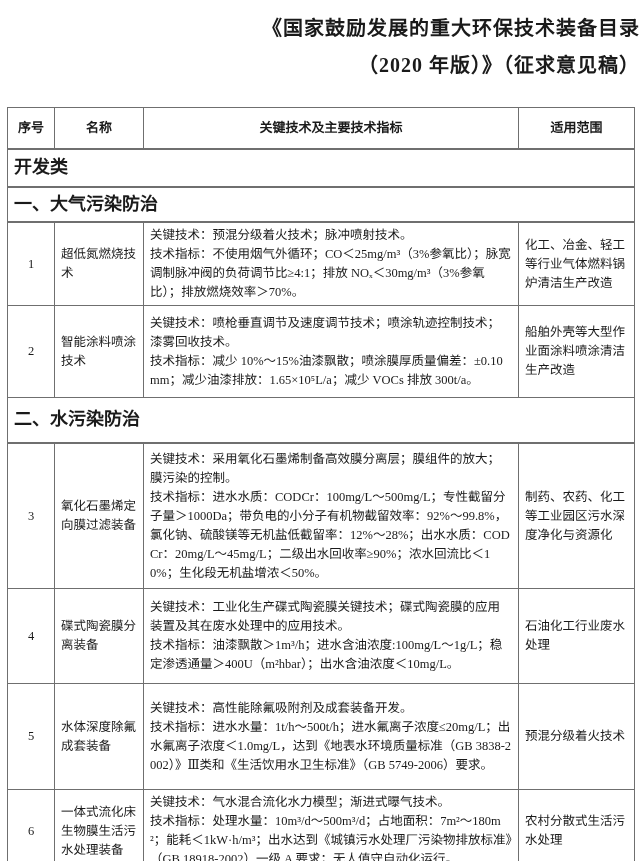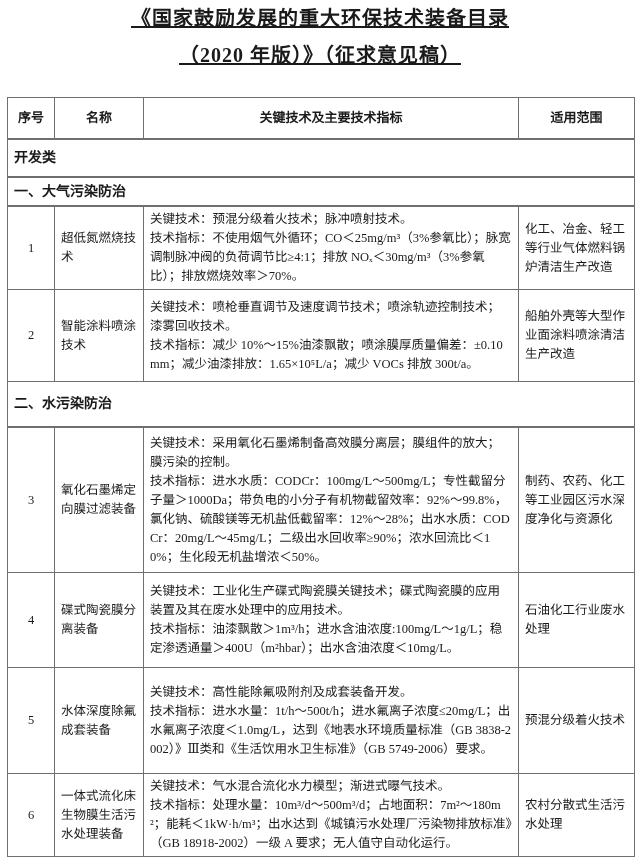--- a/index.html
+++ b/index.html
@@ -14,27 +14,26 @@
     -webkit-font-smoothing: antialiased;
   }
   .page {
     width: 640px;
     height: 861px;
     position: relative;
     overflow: hidden;
     background: #ffffff;
   }
   .doc-title {
-    text-align: center;
+    text-align: right;
     font-weight: bold;
     font-size: 20px;
     line-height: 37px;
-    margin-top: 0;
+    margin-top: 10px;
     letter-spacing: 1px;
-    text-decoration: underline;
   }
   table.catalog {
     border-collapse: collapse;
     table-layout: fixed;
     width: 627px;
     margin: 23px 0 0 7px;
     font-size: 12.5px;
   }
   table.catalog col.c-no    { width: 47px; }
   table.catalog col.c-name  { width: 89px; }
@@ -50,21 +49,21 @@
   }
   table.catalog thead th {
     font-weight: bold;
     border-bottom-width: 2px;
     font-size: 13px;
   }
   tr.group-row td,
   tr.section-row td {
     font-weight: bold;
     text-align: left;
-    font-size: 14px;
+    font-size: 18px;
     border-bottom-width: 2px;
   }
   td.cell-no {
     text-align: center;
   }
   td.cell-tech {
     white-space: pre-line;
     padding: 3px 8px;
     margin-left: 16px;
   }

